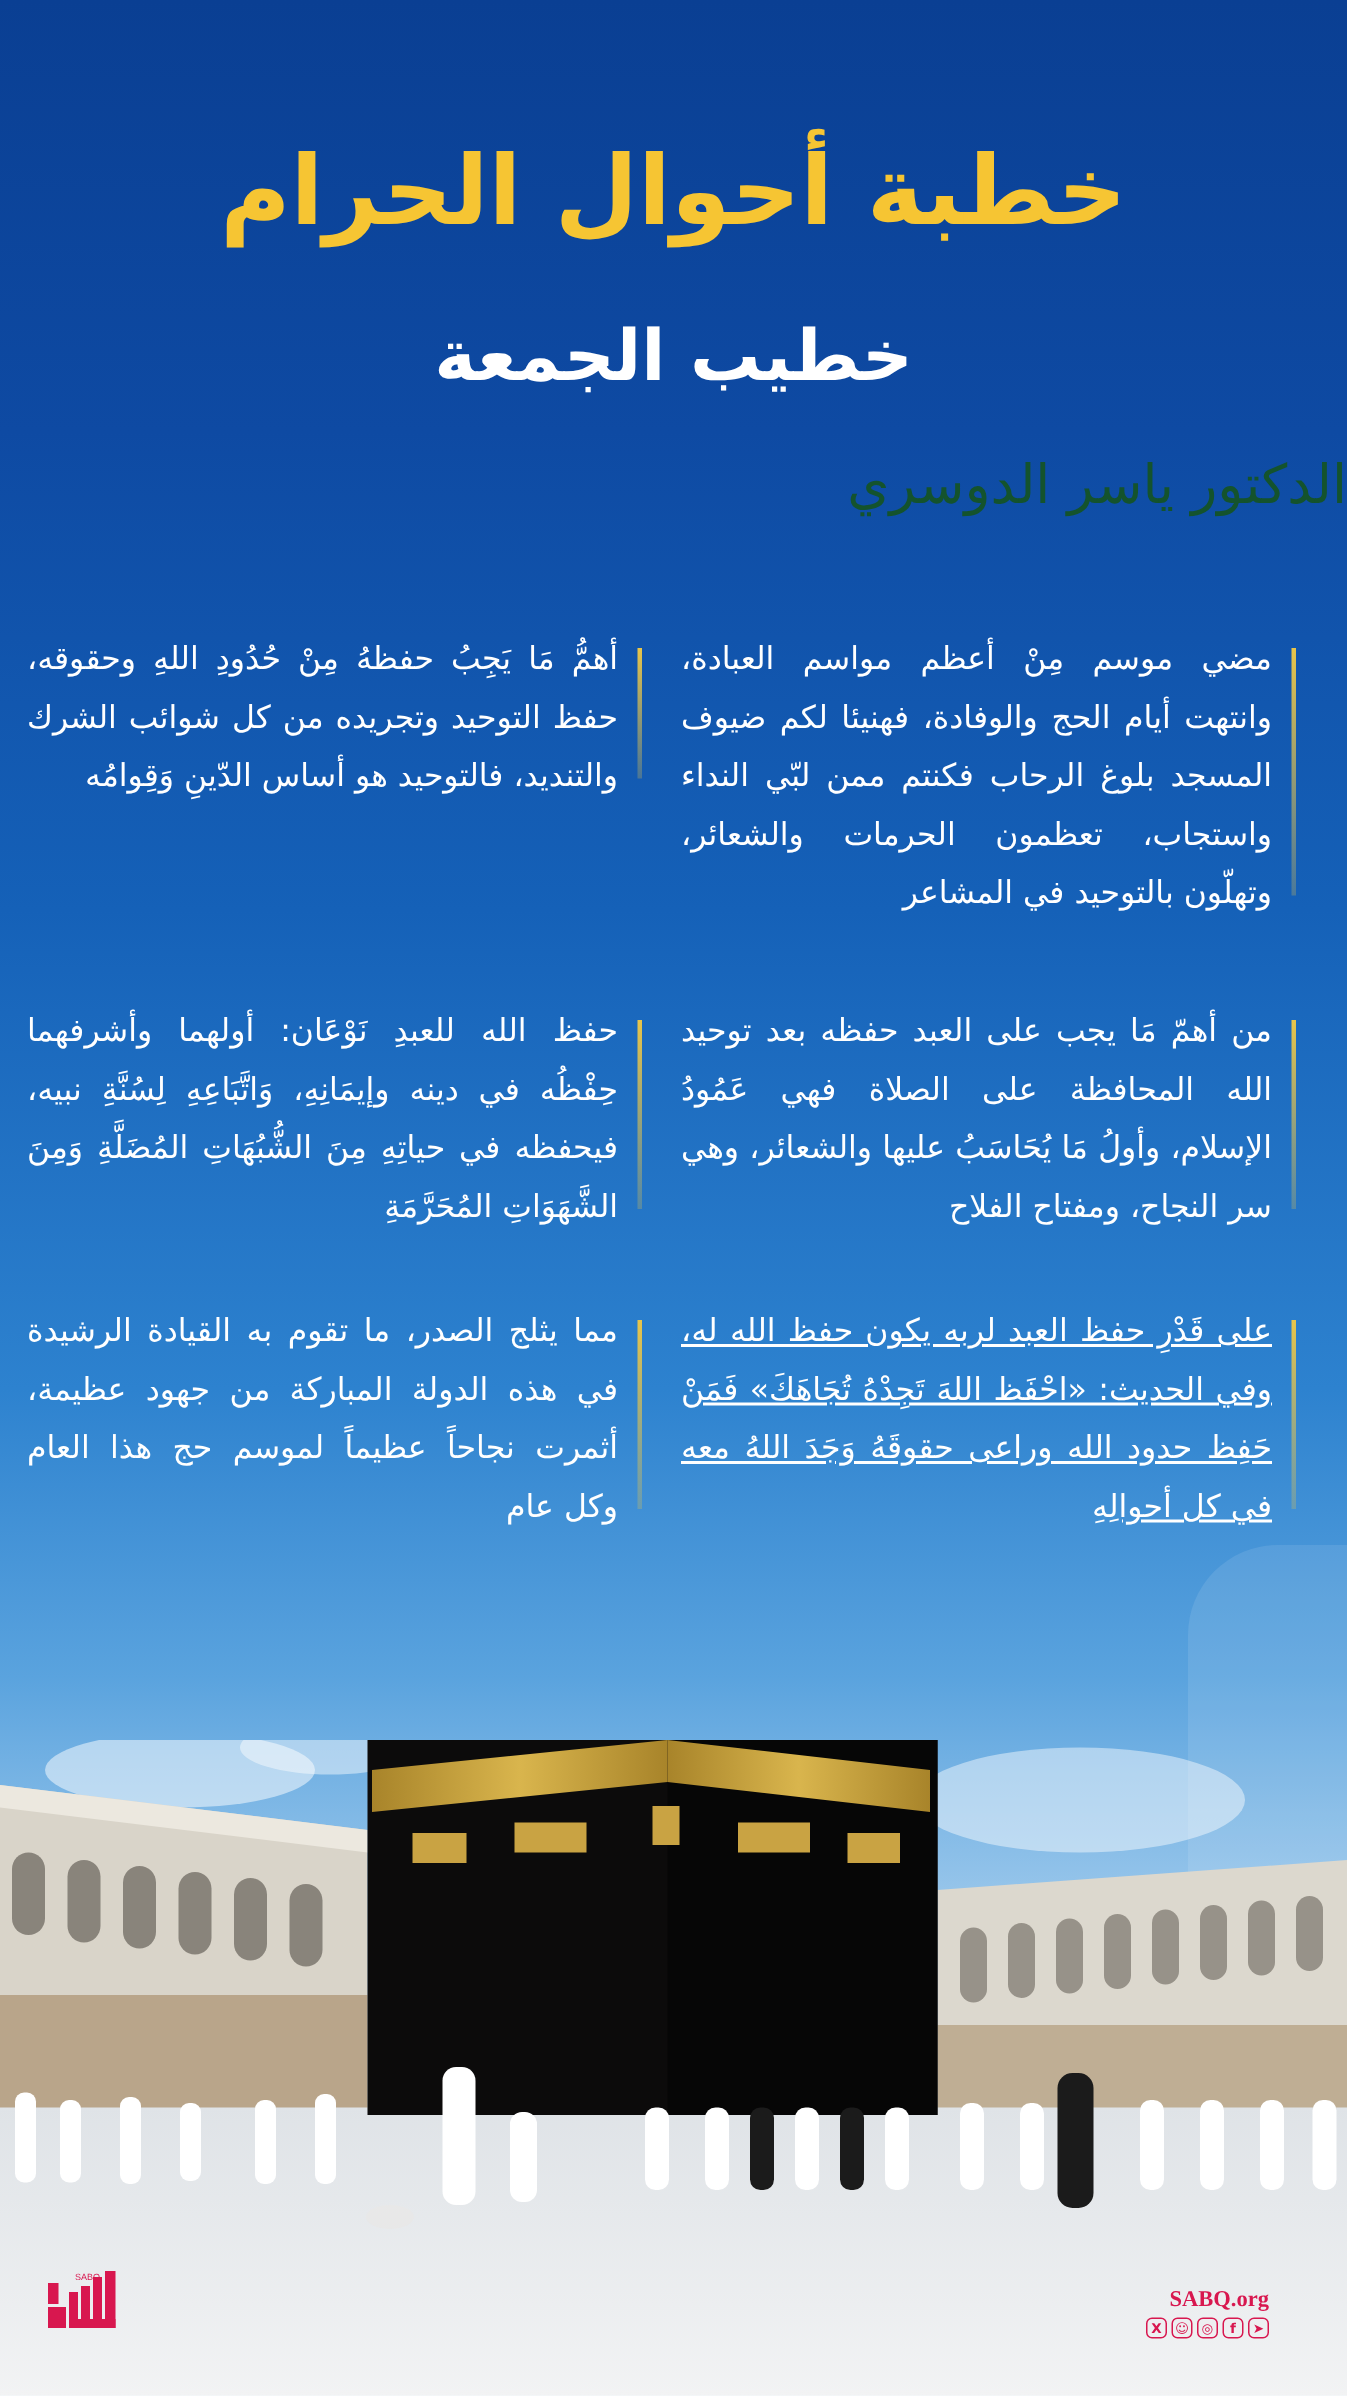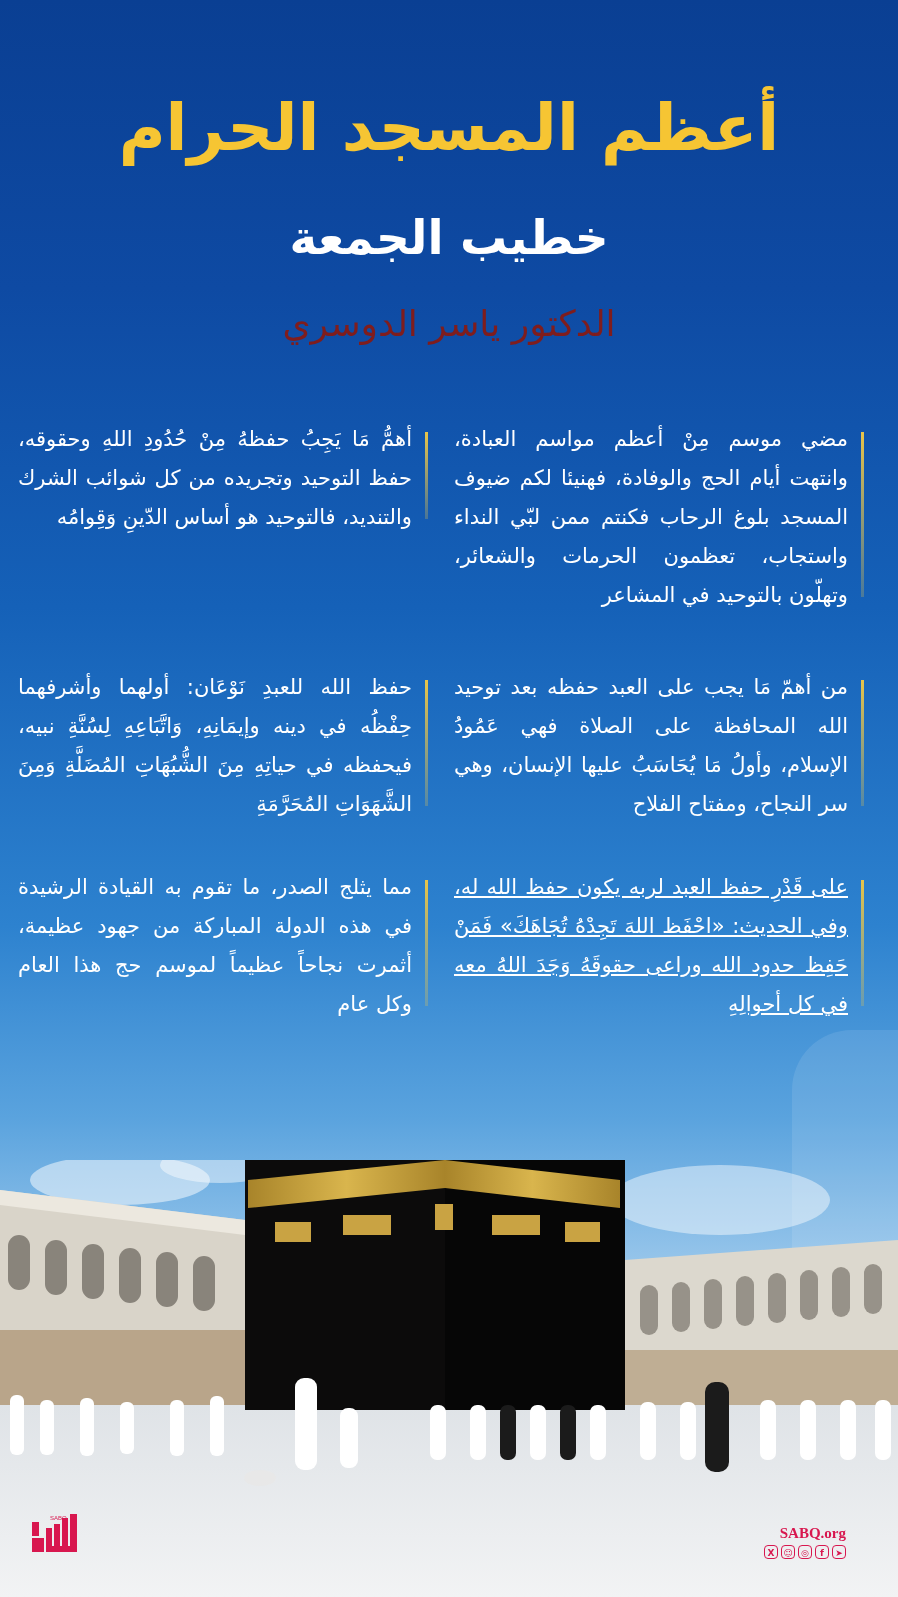--- a/index.html
+++ b/index.html
@@ -4,22 +4,22 @@
 <style>
   html, body { margin:0; padding:0; }
   body { width:898px; height:1597px; overflow:hidden; position:relative;
          font-family:"DejaVu Sans", sans-serif; }
   .bg { position:absolute; inset:0;
         background: linear-gradient(180deg, #0a3f93 0%, #0e4aa3 18%, #1561b8 38%, #2d82cf 58%, #5aa3de 70%, #8fc1e9 78%, #b9d7ef 84%, #cfdde8 100%); }
   .title { position:absolute; top:88px; left:0; right:0; text-align:center;
            color:#f6c533; font-weight:bold; font-size:64px; line-height:80px; }
   .subtitle { position:absolute; top:210px; left:0; right:0; text-align:center;
               color:#ffffff; font-weight:bold; font-size:47px; line-height:56px; }
-  .speaker { position:absolute; top:296px; left:0; right:0; text-align:center;
-             color:#7f1d1d; font-size:36px; line-height:56px; }
+  .speaker { position:absolute; top:296px; left:0; right:0; text-align:right;
+             color:#14532d; font-size:36px; line-height:56px; }
   .block { position:absolute; direction:rtl; text-align:justify; color:#ffffff;
            font-size:21px; line-height:39px; padding-right:16px; }
   .block::before { content:""; position:absolute; right:0; top:12px; width:3px;
            background:linear-gradient(180deg,#e8c54a, rgba(232,197,74,0.25)); bottom:18px; }
   .b1 { right:34px; width:394px; top:420px; }
   .b2 { right:470px; width:394px; top:420px; }
   .b3 { right:34px; width:394px; top:668px; }
   .b4 { right:470px; width:394px; top:668px;margin-left:23px; }
   .b5 { right:34px; width:394px; top:868px;text-decoration:underline; }
   .b6 { right:470px; width:394px; top:868px; }
@@ -33,27 +33,27 @@
   .soc { width:14px; height:14px; border:1.5px solid #d8174f; border-radius:4px;
          color:#d8174f; font-size:9px; line-height:14px; text-align:center; font-weight:bold;
          font-family:"DejaVu Sans", sans-serif; box-sizing:border-box; }
 </style>
 </head>
 <body>
 
 <div class="bg"></div>
 <div class="panel-right"></div>
 
-<h1 class="title" style="margin:0">أعظم المسجد الحرام</h1>
+<h1 class="title" style="margin:0">خطبة أحوال الحرام</h1>
 <h2 class="subtitle" style="margin:0">خطيب الجمعة</h2>
 <div class="speaker">الدكتور ياسر الدوسري</div>
 
 <div class="block b1">مضي موسم مِنْ أعظم مواسم العبادة، وانتهت أيام الحج والوفادة، فهنيئا لكم ضيوف المسجد بلوغ الرحاب فكنتم ممن لبّي النداء واستجاب، تعظمون الحرمات والشعائر، وتهلّون بالتوحيد في المشاعر</div>
 <div class="block b2">أهمُّ مَا يَجِبُ حفظهُ مِنْ حُدُودِ اللهِ وحقوقه، حفظ التوحيد وتجريده من كل شوائب الشرك والتنديد، فالتوحيد هو أساس الدّينِ وَقِوامُه</div>
-<div class="block b3">من أهمّ مَا يجب على العبد حفظه بعد توحيد الله المحافظة على الصلاة فهي عَمُودُ الإسلام، وأولُ مَا يُحَاسَبُ عليها الإنسان، وهي سر النجاح، ومفتاح الفلاح</div>
+<div class="block b3">من أهمّ مَا يجب على العبد حفظه بعد توحيد الله المحافظة على الصلاة فهي عَمُودُ الإسلام، وأولُ مَا يُحَاسَبُ عليها والشعائر، وهي سر النجاح، ومفتاح الفلاح</div>
 <div class="block b4">حفظ الله للعبدِ نَوْعَان: أولهما وأشرفهما حِفْظُه في دينه وإيمَانِهِ، وَاتَّبَاعِهِ لِسُنَّةِ نبيه، فيحفظه في حياتِهِ مِنَ الشُّبُهَاتِ المُضَلَّةِ وَمِنَ الشَّهَوَاتِ المُحَرَّمَةِ</div>
 <div class="block b5">على قَدْرِ حفظ العبد لربه يكون حفظ الله له، وفي الحديث: «احْفَظ اللهَ تَجِدْهُ تُجَاهَكَ» فَمَنْ حَفِظ حدود الله وراعى حقوقَهُ وَجَدَ اللهُ معه في كل أحوالِهِ</div>
 <div class="block b6">مما يثلج الصدر، ما تقوم به القيادة الرشيدة في هذه الدولة المباركة من جهود عظيمة، أثمرت نجاحاً عظيماً لموسم حج هذا العام وكل عام</div>
 
 <svg class="scene" viewBox="0 0 898 437" preserveAspectRatio="none">
   <defs>
     <linearGradient id="floor" x1="0" y1="0" x2="0" y2="1">
       <stop offset="0" stop-color="#dfe3e7"></stop>
       <stop offset="1" stop-color="#f2f3f4"></stop>
     </linearGradient>

